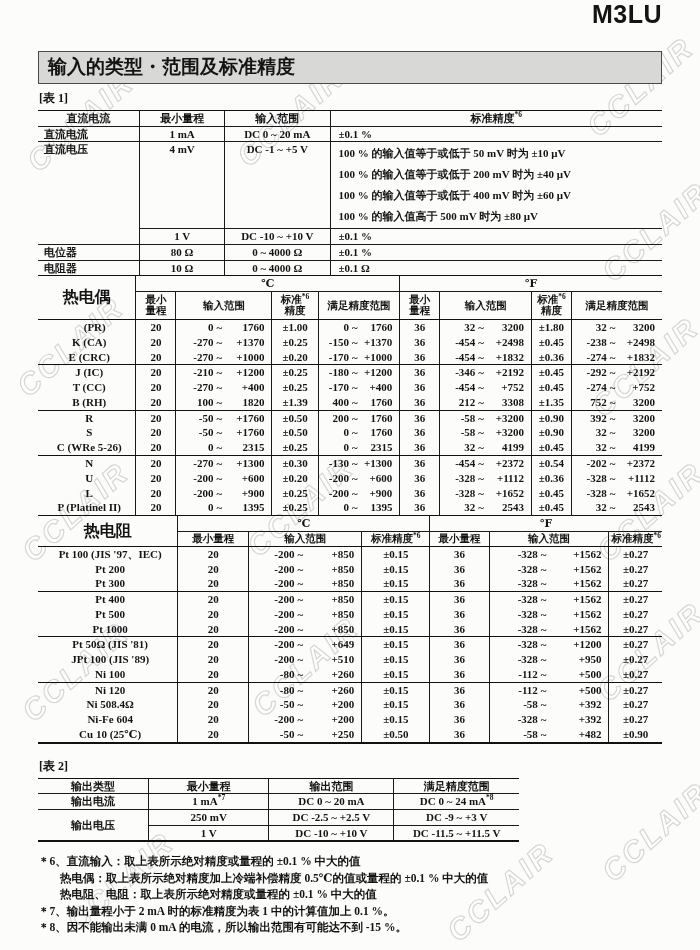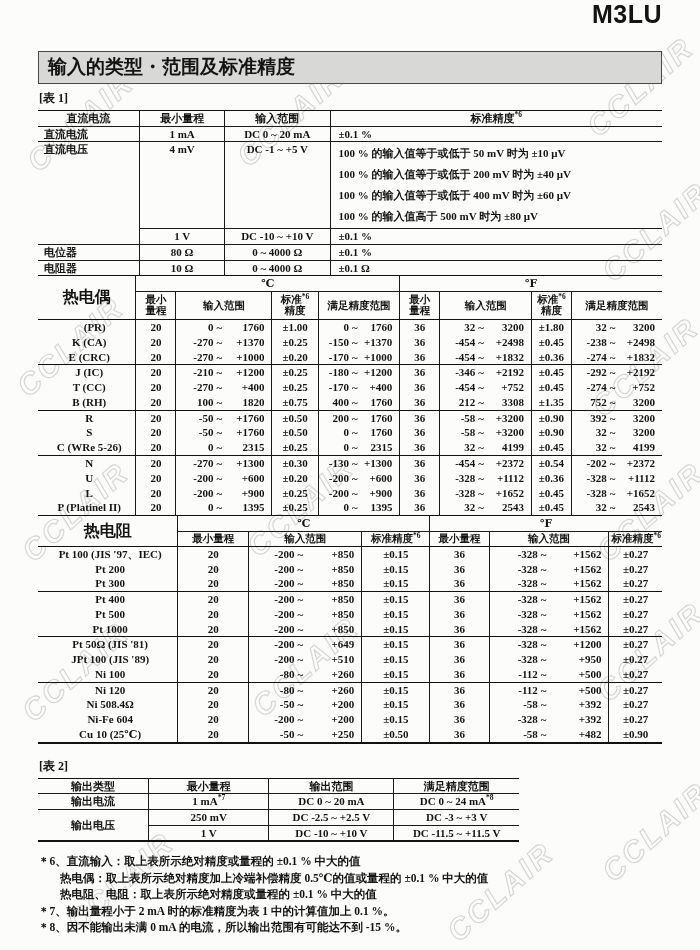--- a/index.html
+++ b/index.html
@@ -372,21 +372,21 @@
           <tr class="gend">
             <td class="lab nbl">B (RH)</td>
             <td>20</td>
             <td>
               <div class="rng">
                 <span class="rf">100</span>
                 <span class="rtl">~</span>
                 <span class="rr">1820</span>
               </div>
             </td>
-            <td>±0.75</td>
+            <td>±1.39</td>
             <td>
               <div class="rng">
                 <span class="rf">400</span>
                 <span class="rtl">~</span>
                 <span class="rr">1760</span>
               </div>
             </td>
             <td>36</td>
             <td>
               <div class="rng">
@@ -976,21 +976,21 @@
           <tr class="hline">
             <td class="nbl">输出电流</td>
             <td><span>1 mA</span><sup>*7</sup></td>
             <td>DC 0 ~ 20 mA</td>
             <td><span>DC 0 ~ 24 mA</span><sup>*8</sup></td>
           </tr>
           <tr>
             <td class="nbl" rowspan="2">输出电压</td>
             <td class="bb">250 mV</td>
             <td class="bb">DC -2.5 ~ +2.5 V</td>
-            <td class="bb">DC -3 ~ +3 V</td>
+            <td class="bb">DC -9 ~ +3 V</td>
           </tr>
           <tr>
             <td>1 V</td>
             <td>DC -10 ~ +10 V</td>
             <td>DC -11.5 ~ +11.5 V</td>
           </tr>
         </tbody>
       </table>
     </div>
 

